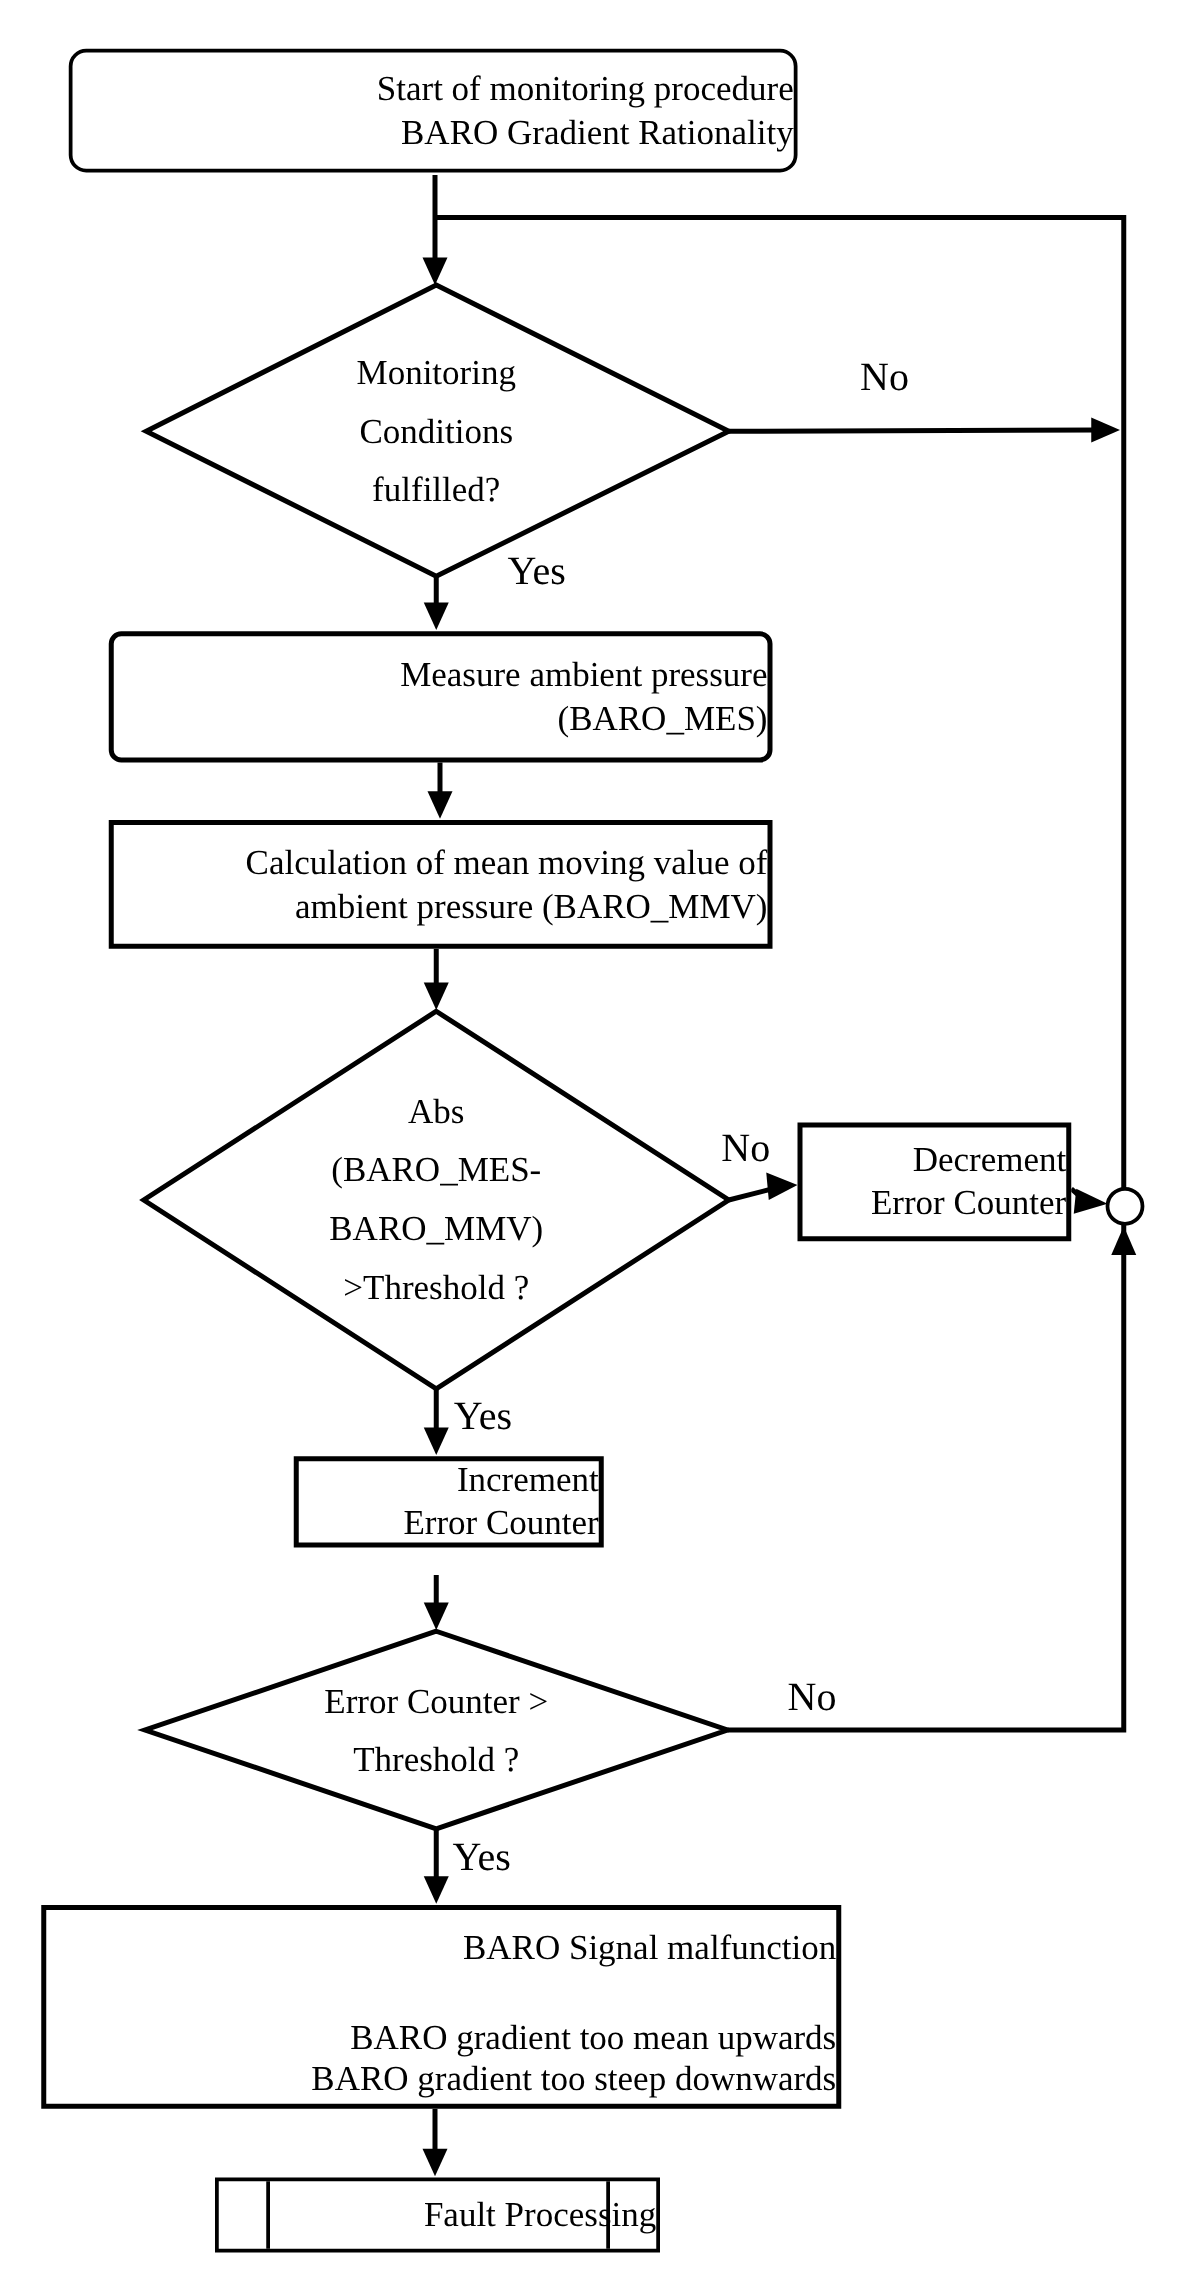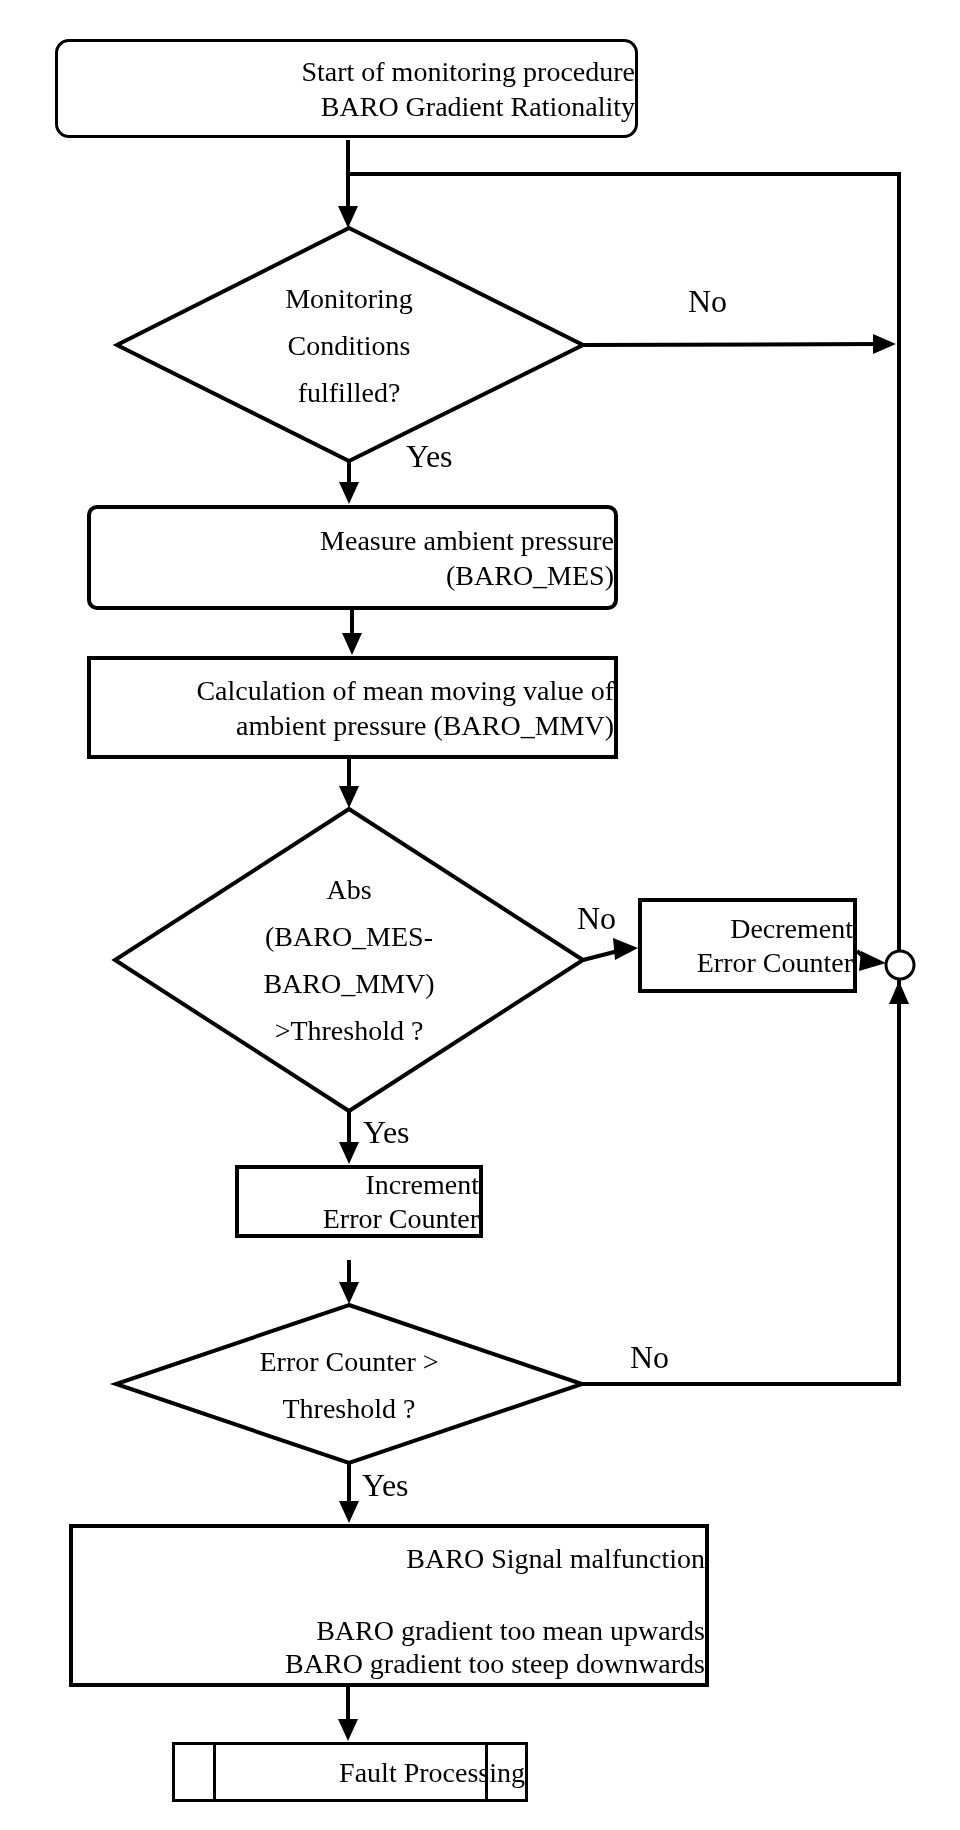--- a/index.html
+++ b/index.html
@@ -13,21 +13,21 @@
     display:flex;flex-direction:column;align-items:flex-end;justify-content:center;
     text-align:center;font-size:28px;line-height:35px;z-index:2;
   }
   .start{border-width:3px;border-radius:14px;}
   .dlabel{
     position:absolute;display:flex;flex-direction:column;align-items:center;justify-content:center;
     text-align:center;font-size:28px;line-height:37px;z-index:3;gap:10px;
   }
   .edge-label{position:absolute;font-size:32px;line-height:30px;z-index:3;font-family:Liberation Serif, serif;}
   .tight{line-height:34px;}
-  .malf{justify-content:flex-start;padding-top:14px;line-height:33px;margin-left:36px;}
+  .malf{justify-content:flex-start;padding-top:14px;line-height:33px;}
   .spacer{height:39px;}
   .fp{position:relative;border-width:3px;padding-left:32px;}
   .fp-bar{position:absolute;top:0;bottom:0;width:3px;background:#000;}
 </style>
 </head>
 <body>
 
 <div class="stage">
 
   <svg class="layer" width="960" height="1830" viewBox="0 0 960 1830">

